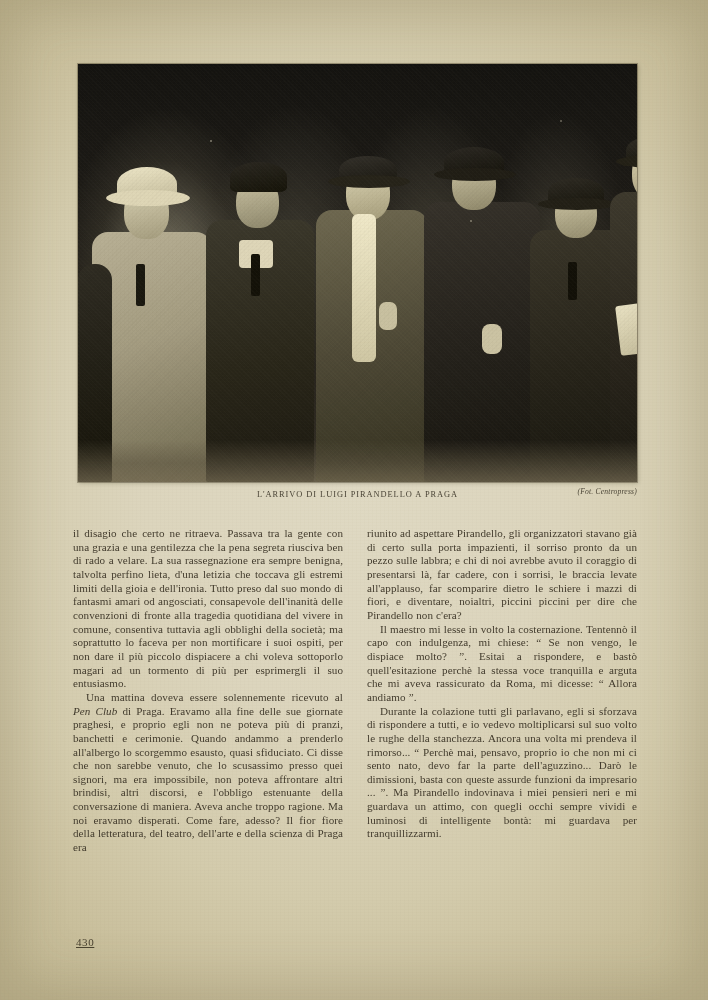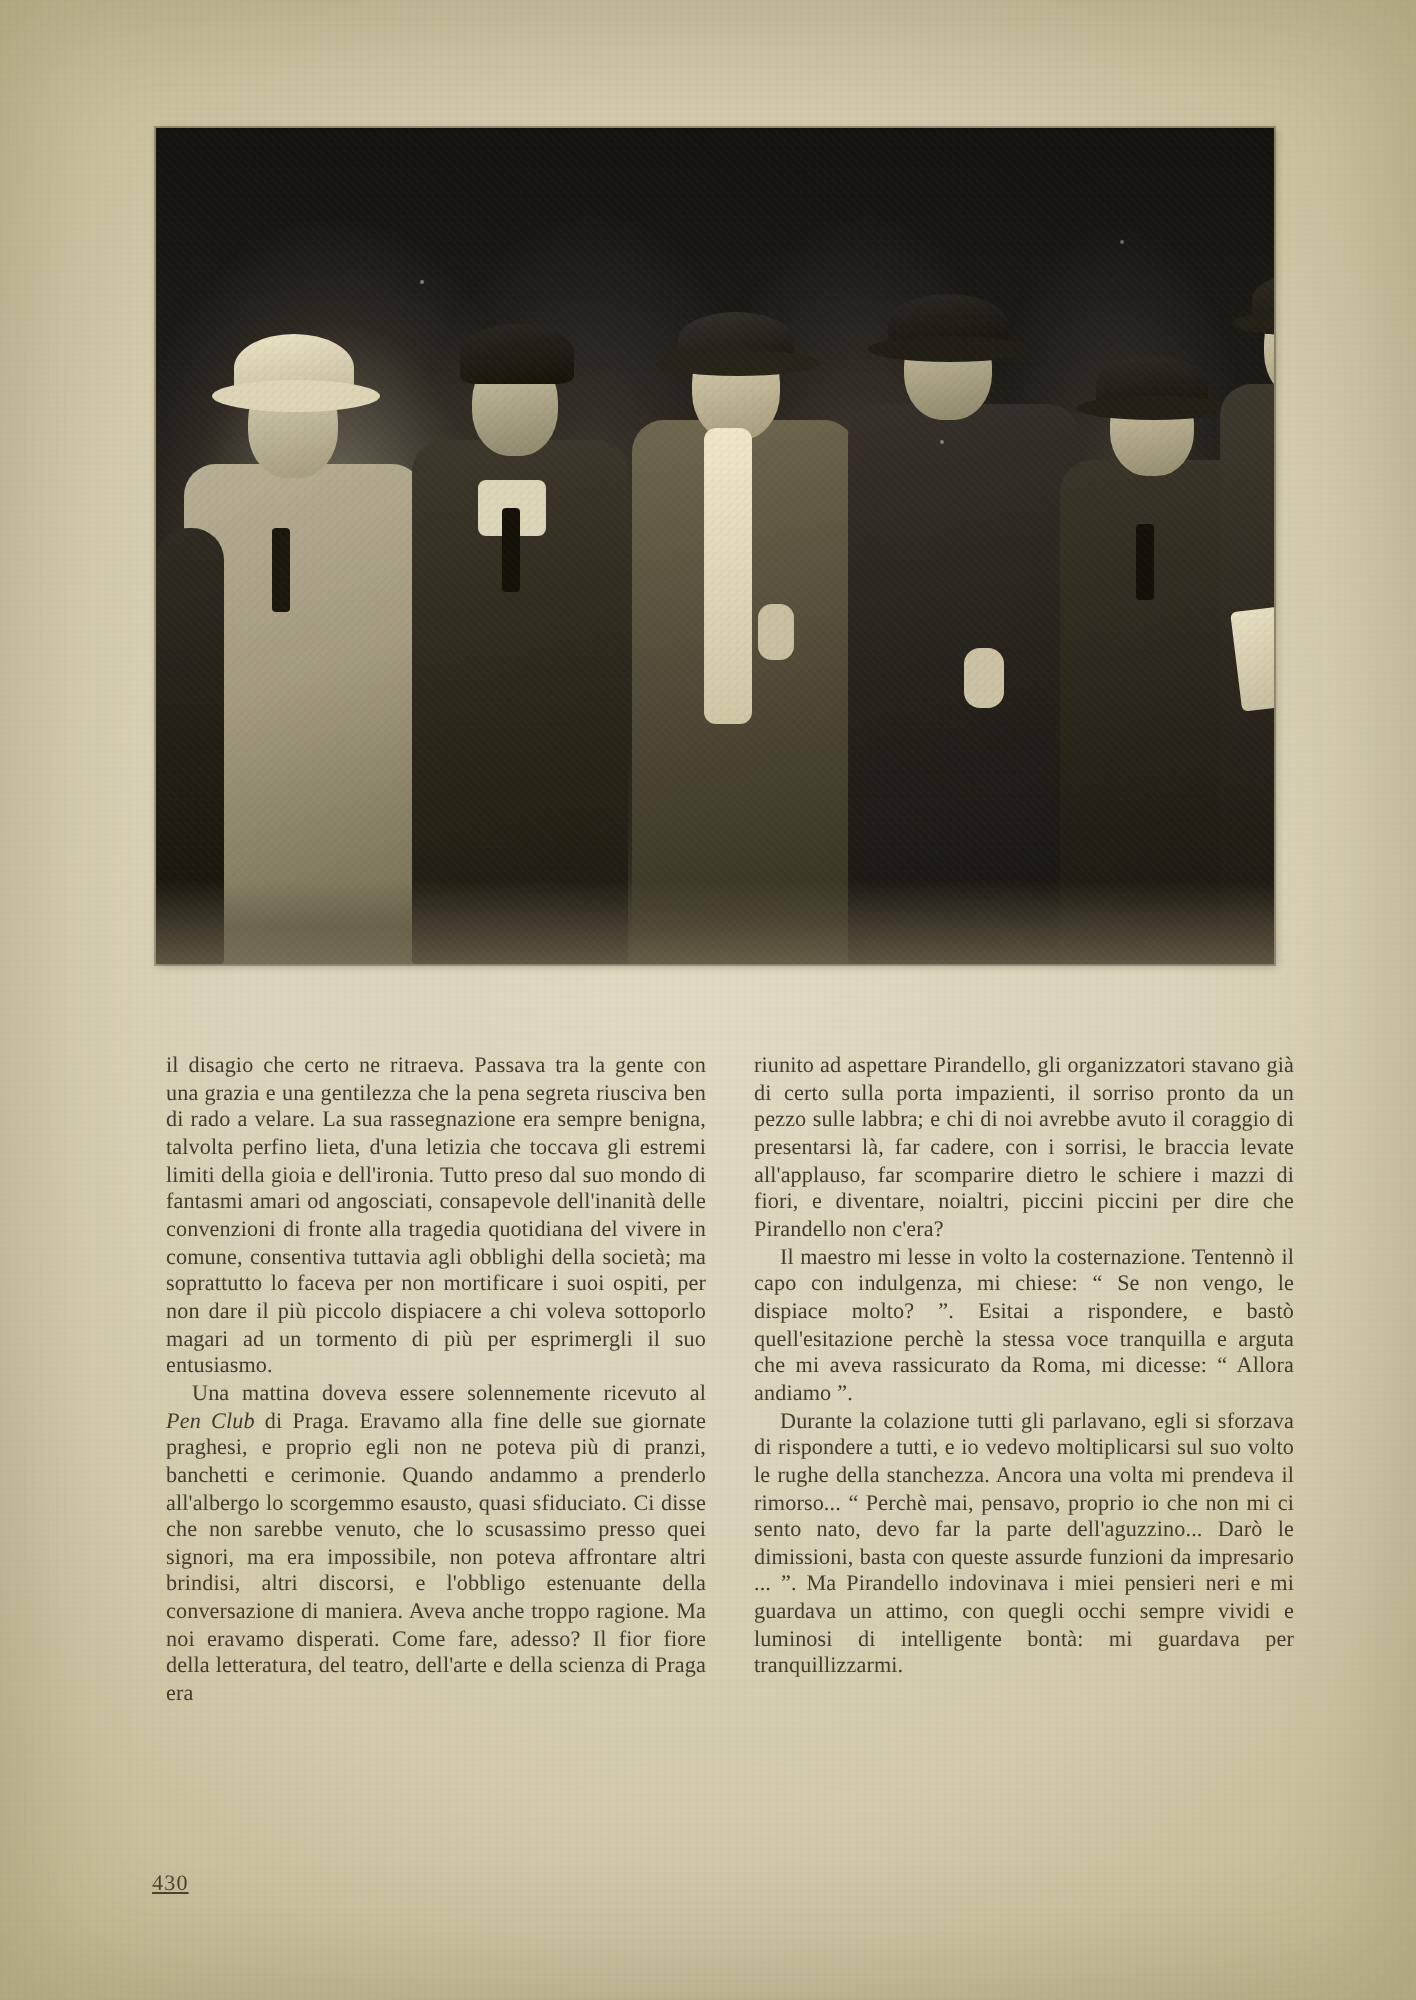--- a/index.html
+++ b/index.html
@@ -68,21 +68,21 @@
     font-family:"Liberation Serif", serif;
   }
   .credit{
     position:absolute;right:0;top:-3px;
     font-size:7.6px;font-style:italic;letter-spacing:.2px;color:#4a4436;
     font-family:"Liberation Serif", serif;
   }
 
   
   .cols{
-    position:absolute;left:83px;top:527px;width:566px;
+    position:absolute;left:73px;top:527px;width:566px;
     display:flex;gap:24px;
   }
   .col{width:270px;}
   .col p{
     margin:0;
     font-family:"Liberation Serif", serif;
     font-size:11.1px;
     line-height:13.65px;
     text-align:justify;
     color:#423b2d;
@@ -161,20 +161,24 @@
 
       <div class="fig" style="left:0px;width:34px;height:250px;">
         <div class="coat" style="height:218px;background:linear-gradient(168deg,#2e2b22,#151309);"></div>
       </div>
 
       <div class="ground"></div>
       <div class="ph-noise"></div>
     </div>
   </div>
 
+  <div class="caption-row">
+    <div class="caption">L'ARRIVO DI LUIGI PIRANDELLO A PRAGA</div>
+    <div class="credit">(Fot. Centropress)</div>
+  </div>
 
   <div class="cols">
 
     <div class="col">
       <p>il disagio che certo ne ritraeva. Passava tra la gente con una grazia e una gentilezza che la pena segreta riusciva ben di rado a velare. La sua rassegnazione era sempre benigna, talvolta perfino lieta, d'una letizia che toccava gli estremi limiti della gioia e dell'ironia. Tutto preso dal suo mondo di fantasmi amari od angosciati, consapevole dell'inanità delle convenzioni di fronte alla tragedia quotidiana del vivere in comune, consentiva tuttavia agli obblighi della società; ma soprattutto lo faceva per non mortificare i suoi ospiti, per non dare il più piccolo dispiacere a chi voleva sottoporlo magari ad un tormento di più per esprimergli il suo entusiasmo.</p>
       <p class="ind"><span>Una mattina doveva essere solennemente ricevuto al </span><i>Pen Club</i><span> di Praga. Eravamo alla fine delle sue giornate praghesi, e proprio egli non ne poteva più di pranzi, banchetti e cerimonie. Quando andammo a prenderlo all'albergo lo scorgemmo esausto, quasi sfiduciato. Ci disse che non sarebbe venuto, che lo scusassimo presso quei signori, ma era impossibile, non poteva affrontare altri brindisi, altri discorsi, e l'obbligo estenuante della conversazione di maniera. Aveva anche troppo ragione. Ma noi eravamo disperati. Come fare, adesso? Il fior fiore della letteratura, del teatro, dell'arte e della scienza di Praga era</span></p>
     </div>
 
     <div class="col">
       <p>riunito ad aspettare Pirandello, gli organizzatori stavano già di certo sulla porta impazienti, il sorriso pronto da un pezzo sulle labbra; e chi di noi avrebbe avuto il coraggio di presentarsi là, far cadere, con i sorrisi, le braccia levate all'applauso, far scomparire dietro le schiere i mazzi di fiori, e diventare, noialtri, piccini piccini per dire che Pirandello non c'era?</p>

